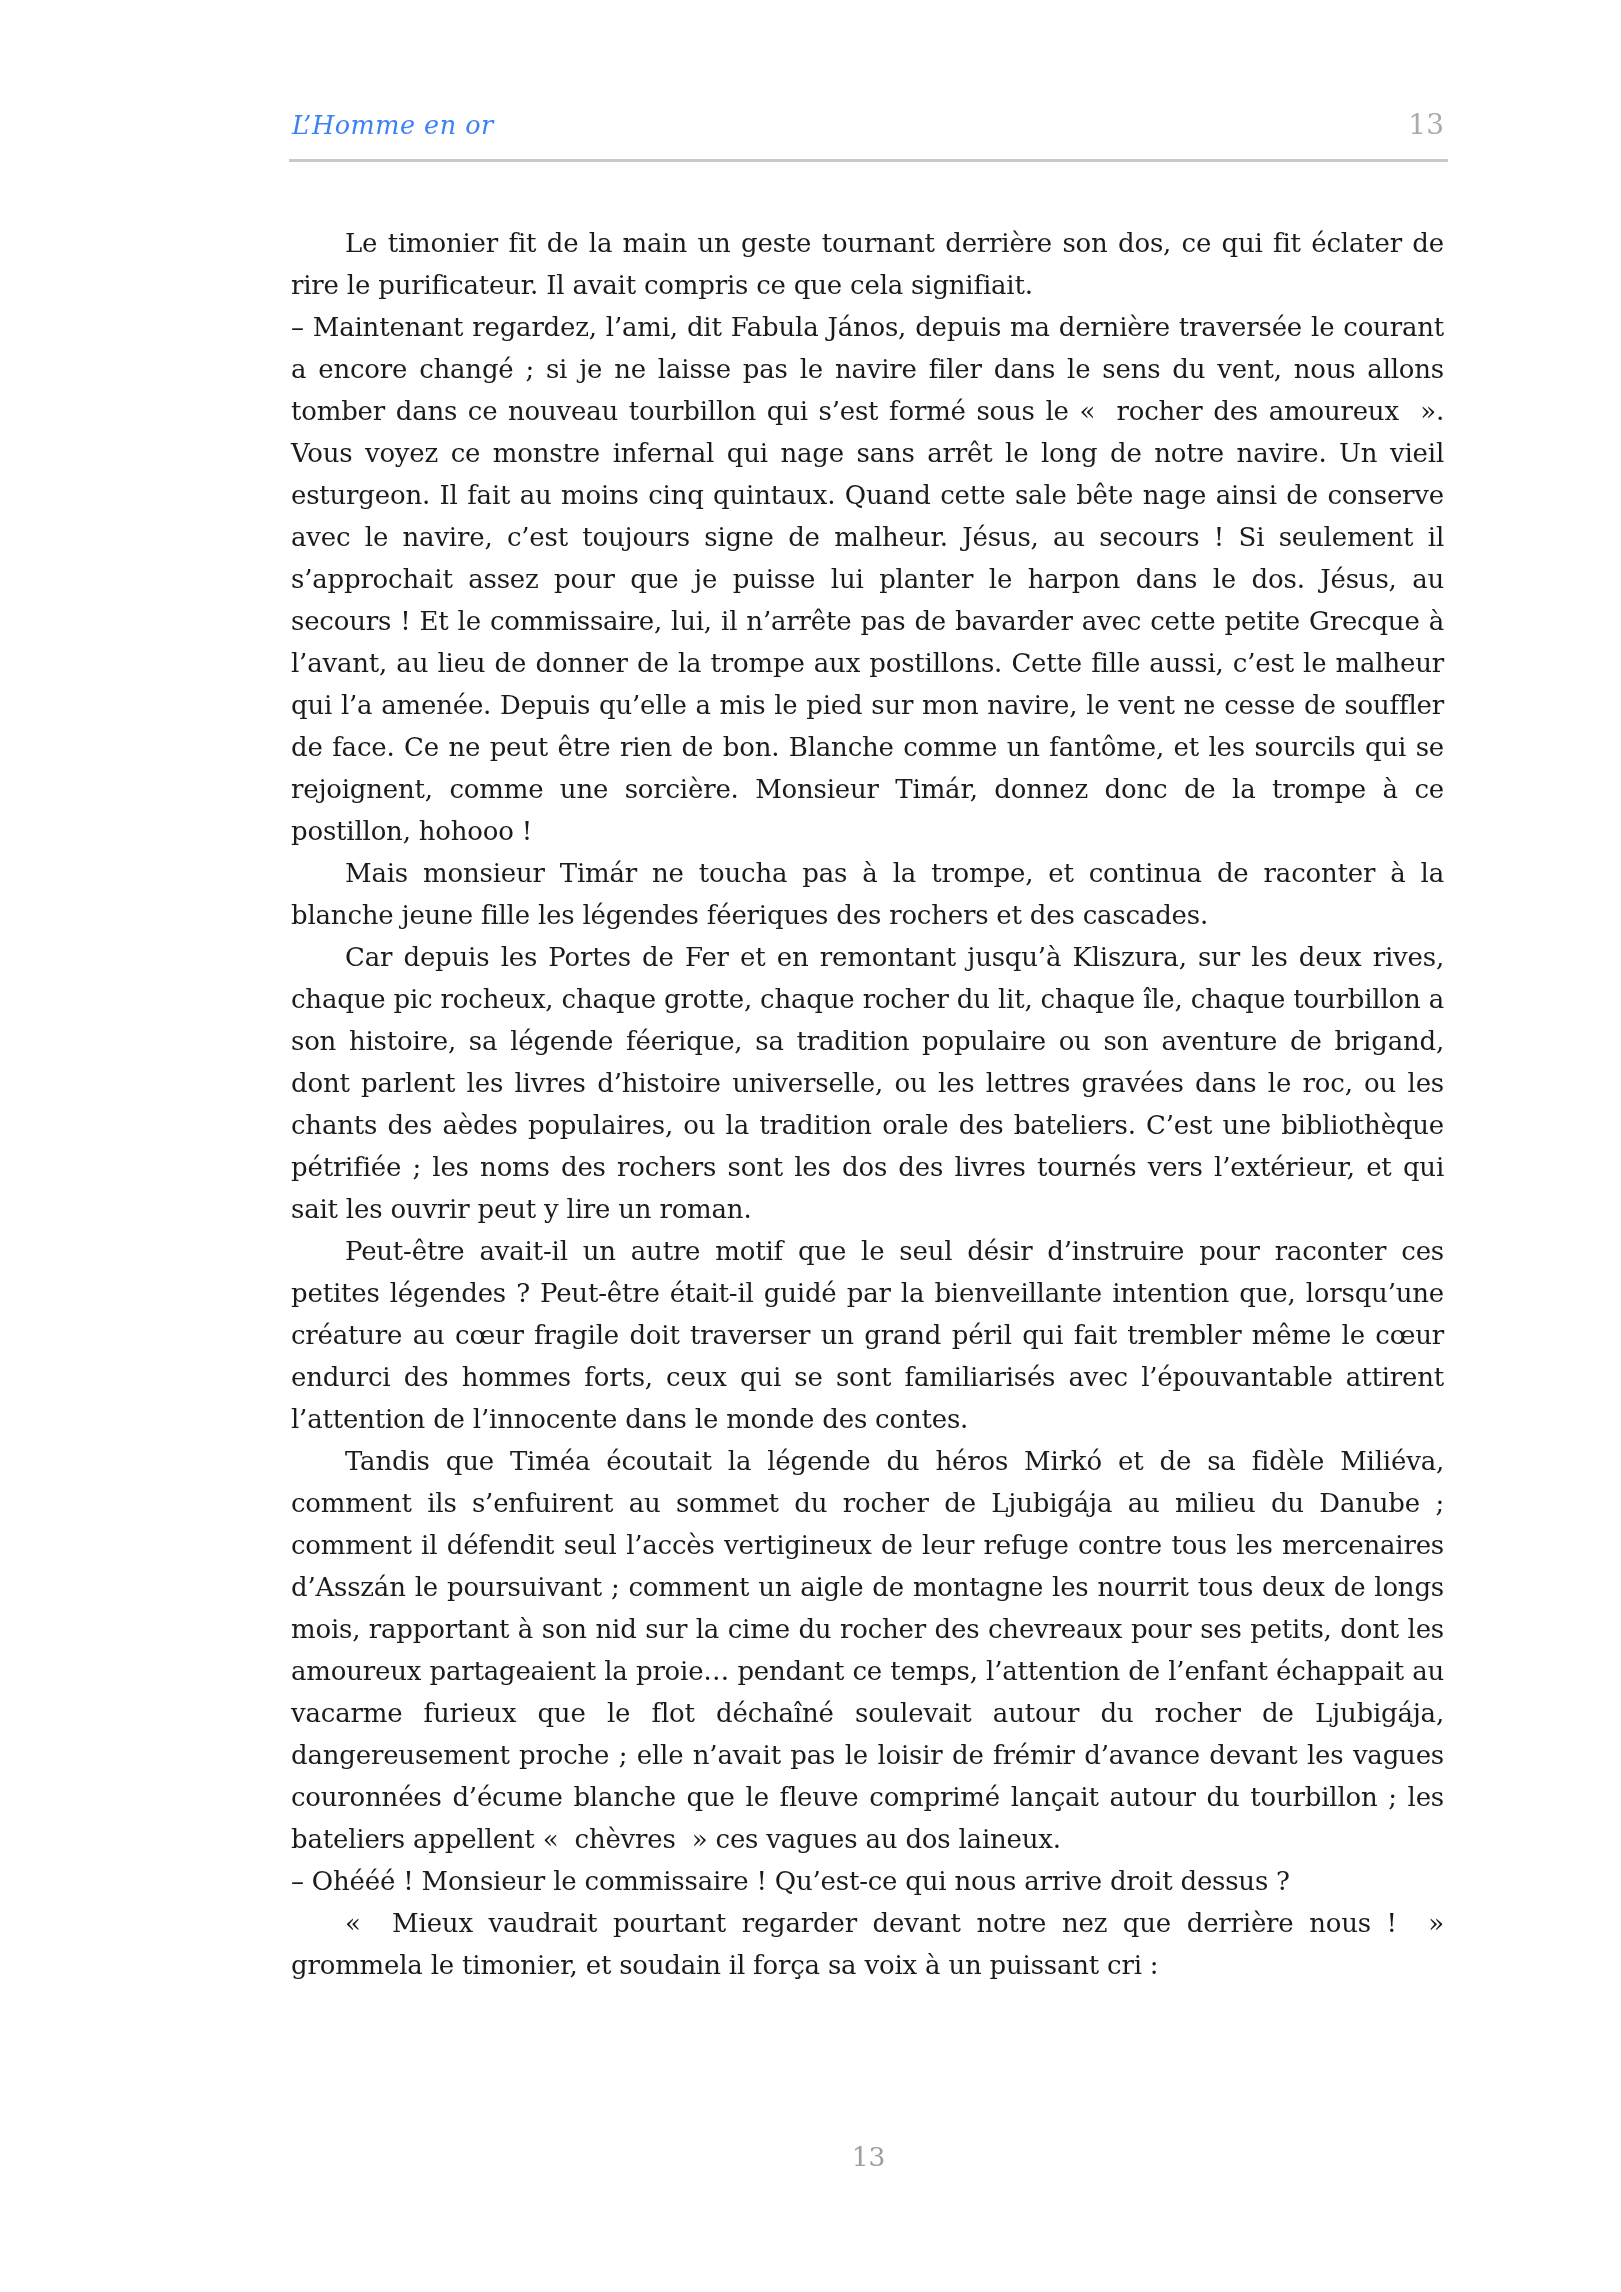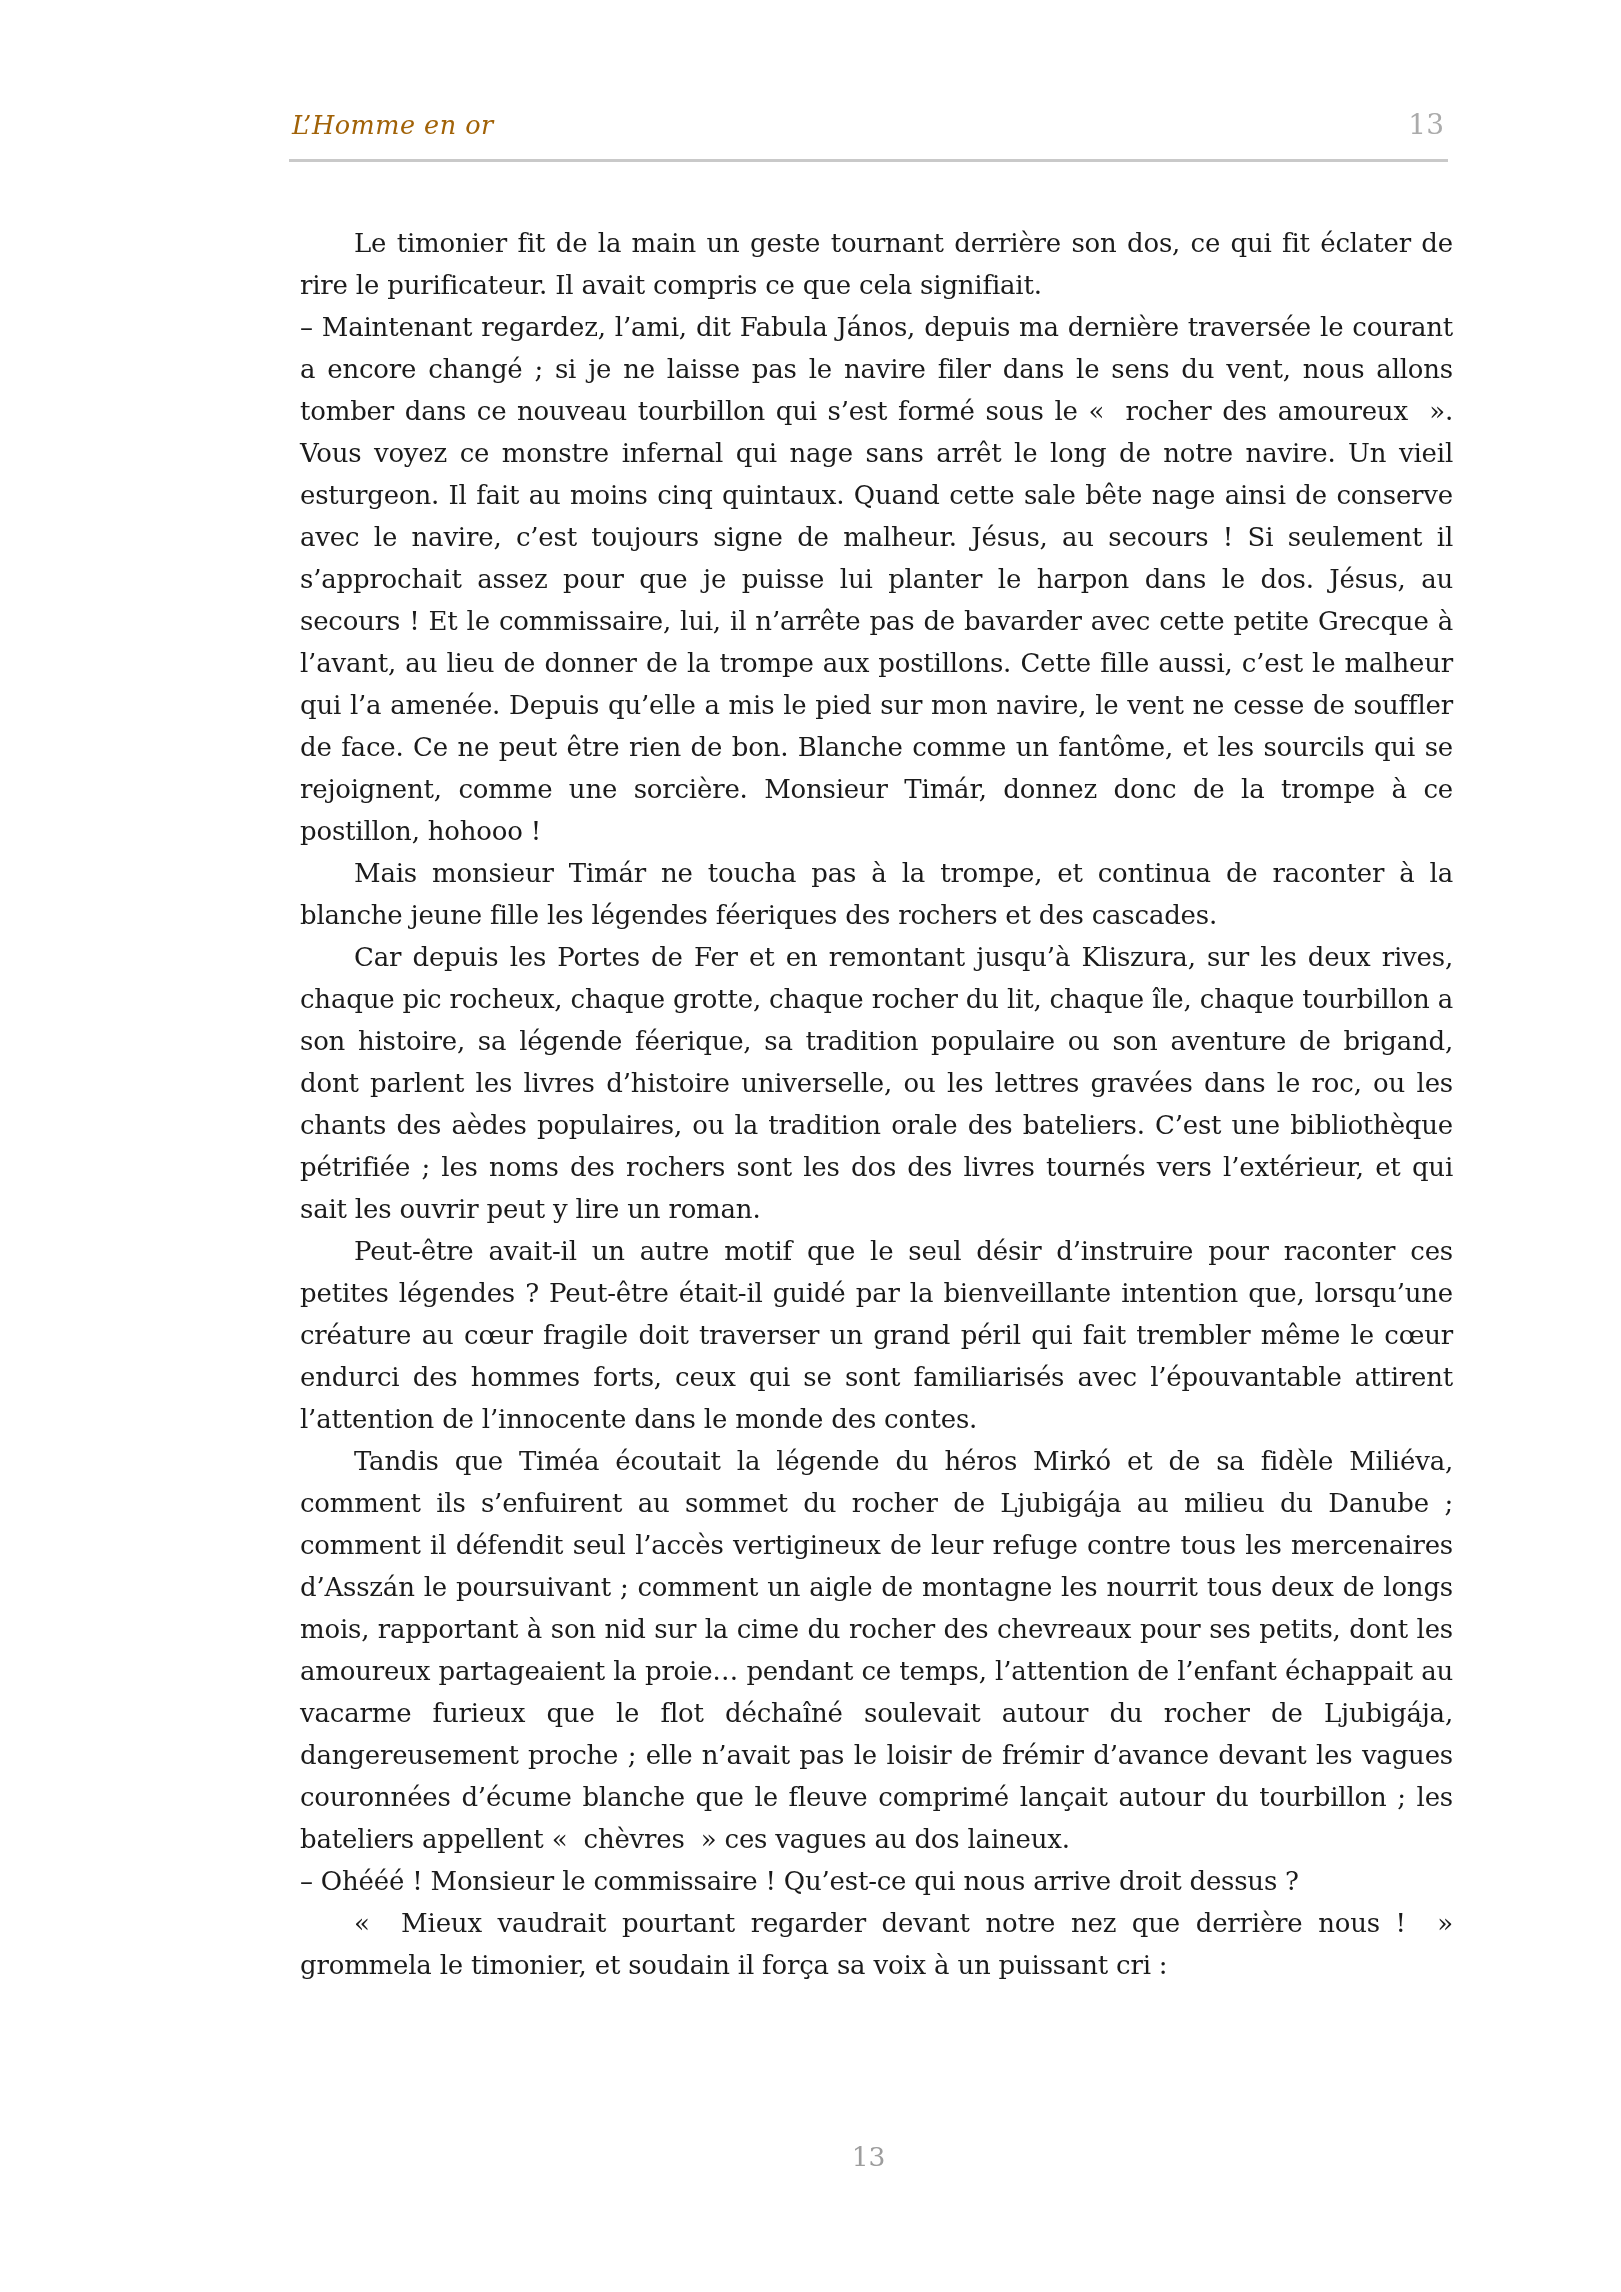--- a/index.html
+++ b/index.html
@@ -23,38 +23,38 @@
     right: 177px;
     top: 108px;
     display: flex;
     justify-content: space-between;
     align-items: baseline;
   }
   .header-title {
     font-style: italic;
     font-size: 25.5px;
     letter-spacing: 0.5px;
-    color: #a16207;
+    color: #3b82f6;
   }
   .header-page-num {
     font-size: 28px;
     color: #ababab;
   }
   .header-rule {
     position: absolute;
     left: 289px;
     right: 173px;
     top: 159px;
     height: 2.9px;
     background: #c9c9c9;
   }
   
   .body-text {
     position: absolute;
-    left: 300px;
+    left: 291px;
     top: 222px;
     width: 1153px;
     font-size: 26px;
     line-height: 42px;
     letter-spacing: -0.2px;
     text-align: justify;
     color: #1b1b1b;
   }
   .para {
     margin: 0;

